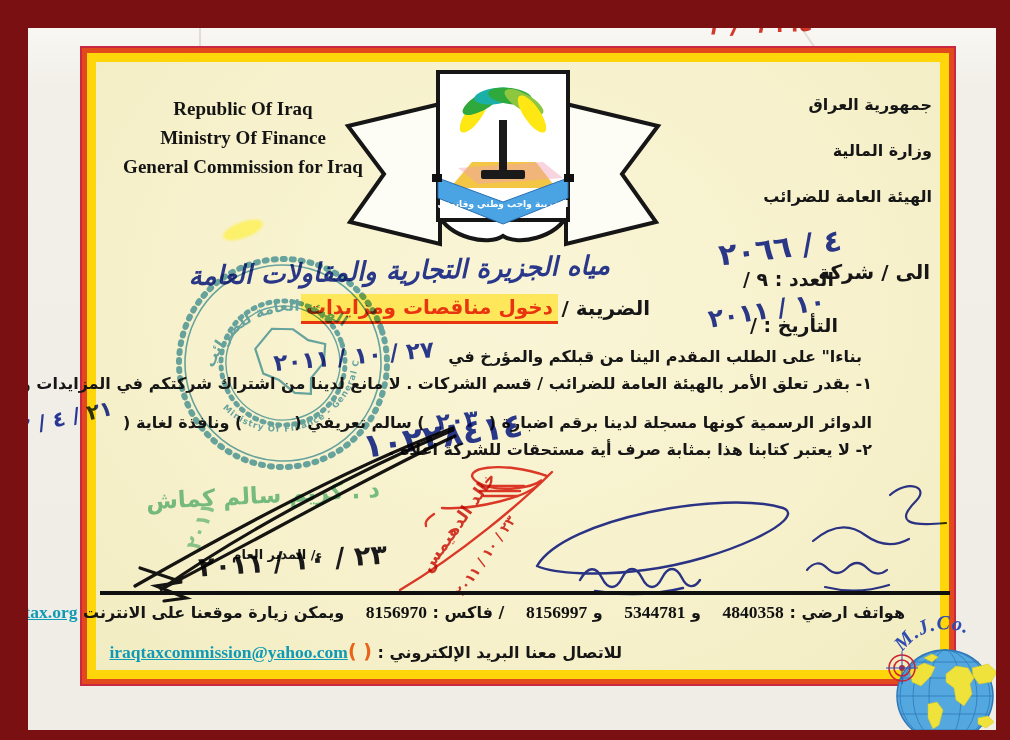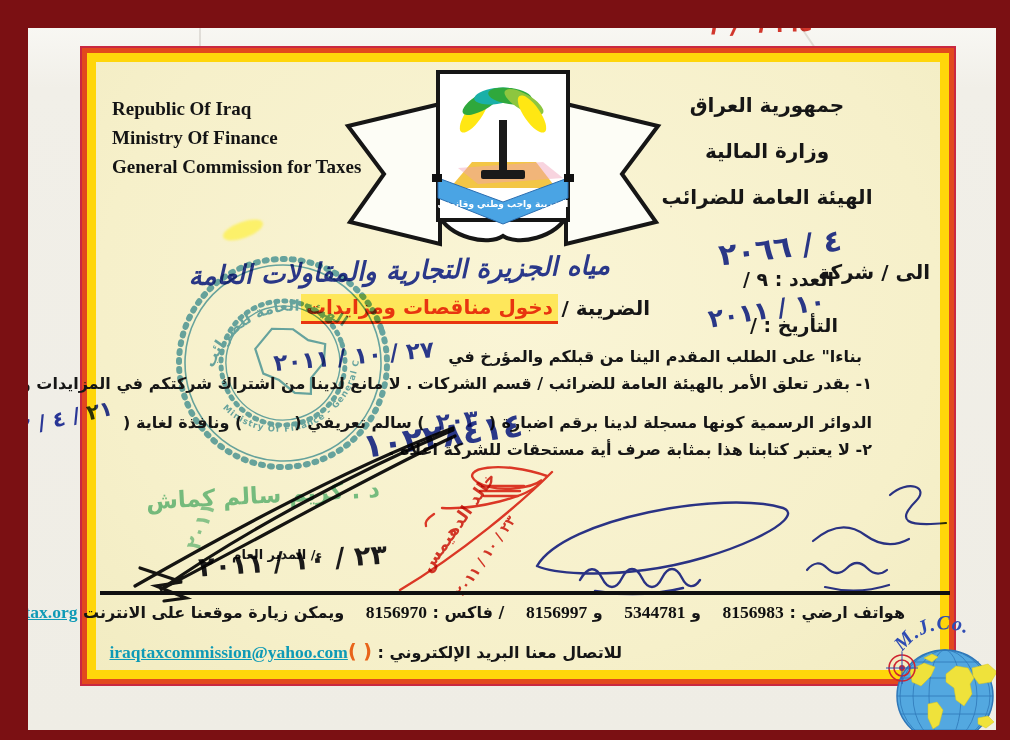--- a/index.html
+++ b/index.html
@@ -9,21 +9,21 @@
   
   #paper{left:28px;top:28px;width:968px;height:702px;
          background:linear-gradient(180deg,#f8f7f3 0,#f1efe8 60px,#efede5 100%);}
   #sheet{left:80px;top:46px;width:876px;height:640px;box-sizing:border-box;
          border:2px solid #c92840;}
   #sheet-inner1{position:absolute;inset:0;border:5px solid #e2491d;}
   #sheet-inner2{position:absolute;inset:0;border:9px solid #ffd60a;
          background:radial-gradient(ellipse at 50% 40%, #faf5d6 0%, #f6f0ca 70%, #f2ecc2 100%);}
   
   .en-h{font-family:"Liberation Serif",serif;font-weight:bold;font-size:19px;line-height:29px;
-        color:#141414;text-align:left;}
+        color:#141414;text-align:center;}
   .ar{direction:rtl;color:#161616;font-weight:bold;white-space:nowrap;}
   .hw-blue{color:#2b3aa6;font-weight:bold;white-space:nowrap;mix-blend-mode:multiply;}
   .hw-red{color:#d8382e;font-weight:bold;white-space:nowrap;mix-blend-mode:multiply;}
   .hw-black{color:#1b1b20;font-weight:bold;white-space:nowrap;mix-blend-mode:multiply;}
   .hw-green{color:#79c69c;font-weight:bold;white-space:nowrap;mix-blend-mode:multiply;}
   .subject-red{color:#e8350f;background:rgba(255,227,60,.8);border-bottom:3px solid #e8350f;
         padding:1px 5px 2px;}
   .gap-paren{display:inline-block;text-align:center;}
   .num{font-family:"Liberation Serif",serif;font-weight:bold;font-size:17.5px;color:#111;margin-left:16px;}
   .link{font-family:"Liberation Serif",serif;font-weight:bold;font-size:17.5px;color:#0e9ab6;
@@ -50,21 +50,21 @@
     <div id="sheet-inner1">
       <div id="sheet-inner2"></div>
     </div>
   </div>
 
   <div class="abs hw-red ar" style="left:612px;top:8px;width:200px;font-size:28px;transform:rotate(-2deg);font-style:italic;">١٦٩٤ / ٣</div>
 
   <div class="abs en-h" style="left:112px;top:94px;width:262px;">
     <div>Republic Of Iraq</div>
     <div>Ministry Of Finance</div>
-    <div>General Commission for Taxes</div>
+    <div>General Commission for Iraq</div>
   </div>
 
   <svg class="abs" style="left:338px;top:66px;" width="330" height="180" viewBox="0 0 330 180">
     <polygon points="102,38 10,60 46,108 12,156 102,178" fill="#fdfdf6" stroke="#161616" stroke-width="4" stroke-linejoin="miter"></polygon>
     <polygon points="228,38 320,60 284,108 318,156 228,178" fill="#fdfdf6" stroke="#161616" stroke-width="4"></polygon>
     <path d="M100,148 C112,172 150,180 165,170 C180,180 218,172 230,148 L230,140 L100,140 Z" fill="#ffffff" stroke="#161616" stroke-width="4"></path>
     <rect x="100" y="6" width="130" height="148" fill="#ffffff" stroke="#161616" stroke-width="4"></rect>
 
     <g>
       <polygon points="112,122 218,122 198,96 134,96" fill="#f2c33c" opacity="0.95"></polygon>
@@ -77,21 +77,21 @@
       <ellipse cx="194" cy="48" rx="22" ry="8" fill="#ffe713" transform="rotate(55 194 48)"></ellipse>
       <rect x="161" y="54" width="8" height="54" fill="#1a1a1a"></rect>
       <rect x="143" y="104" width="44" height="9" rx="2" fill="#1a1a1a"></rect>
       <polygon points="100,112 165,136 230,112 230,132 165,158 100,132" fill="#4aa4e4" stroke="#2a6db0" stroke-width="1"></polygon>
       <rect x="94" y="108" width="10" height="8" fill="#111"></rect>
       <rect x="226" y="108" width="10" height="8" fill="#111"></rect>
       <text x="165" y="141" text-anchor="middle" font-size="9" font-weight="bold" fill="#ffffff">الضريبة واجب وطني وقانوني</text>
     </g>
   </svg>
 
-  <div class="abs ar" style="right:78px;top:82px;width:330px;text-align:center;font-size:20px;line-height:46px;">
+  <div class="abs ar" style="right:78px;top:82px;width:330px;text-align:right;font-size:16px;line-height:46px;">
     <div>جمهورية العراق</div>
     <div>وزارة المالية</div>
     <div>الهيئة العامة للضرائب</div>
   </div>
   <div class="abs ar" style="right:176px;top:268px;font-size:19px;">العدد : ٩ /</div>
   <div class="abs hw-blue ar" style="left:652px;top:234px;width:190px;font-size:30px;transform:rotate(-7deg);">٤ / ٢٠٦٦</div>
   <div class="abs ar" style="right:172px;top:314px;font-size:19px;text-align:center;">التأريخ : /</div>
   <div class="abs hw-blue ar" style="left:676px;top:298px;width:150px;font-size:25px;transform:rotate(-9deg);">١٠ / ٢٠١١</div>
 
   <div class="abs ar" style="right:80px;top:260px;font-size:20px;">الى / شركة</div>
@@ -173,21 +173,21 @@
       <path d="M18,66 q28,-24 52,-6 q22,16 44,4"></path>
       <path d="M12,95 q10,-12 20,-2 q10,10 20,0 q10,-10 20,0 q10,10 20,2"></path>
       <path d="M30,112 q32,8 64,-2"></path>
     </g>
   </svg>
 
   <div class="abs rule" style="left:100px;top:591px;width:850px;height:4px;"></div>
 
   <div class="abs ar" style="right:105px;top:602px;font-size:16px;">
     <span>هواتف ارضي :</span>
-    <span class="num" dir="ltr">8156983</span>
+    <span class="num" dir="ltr">4840358</span>
     <span>و</span>
     <span class="num" dir="ltr">5344781</span>
     <span>و</span>
     <span class="num" dir="ltr">8156997</span>
     <span>/ فاكس :</span>
     <span class="num" dir="ltr">8156970</span>
     <span>ويمكن زيارة موقعنا على الانترنت</span>
     <span class="link" dir="ltr">www.iraqtax.org</span>
   </div>
 

